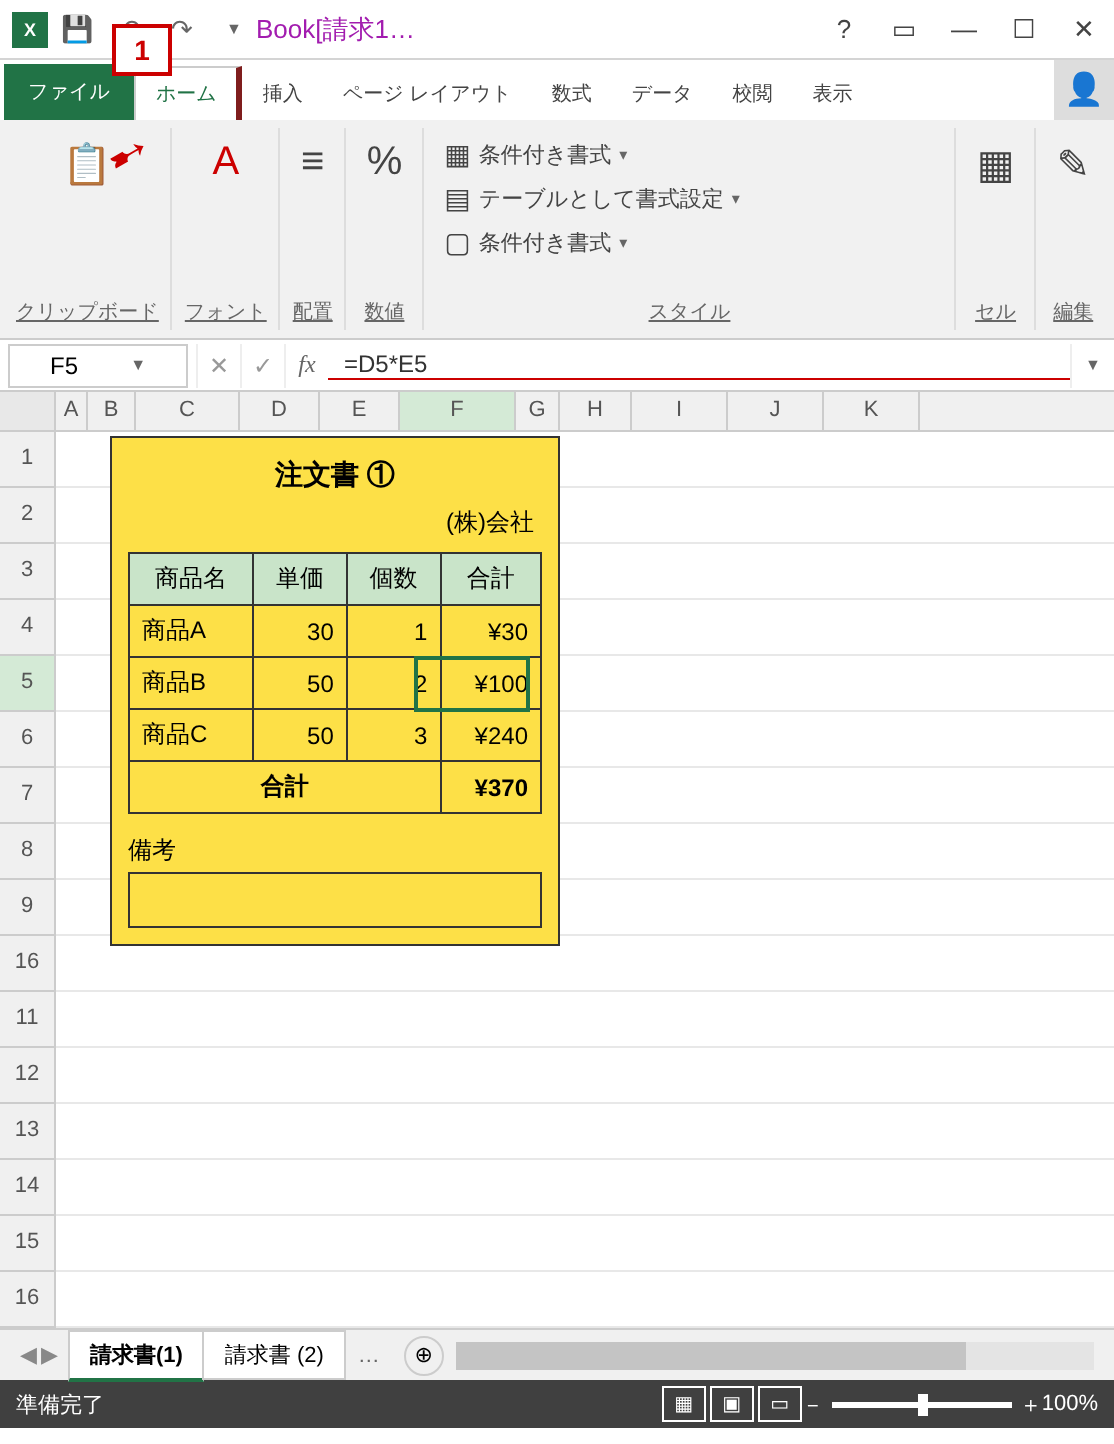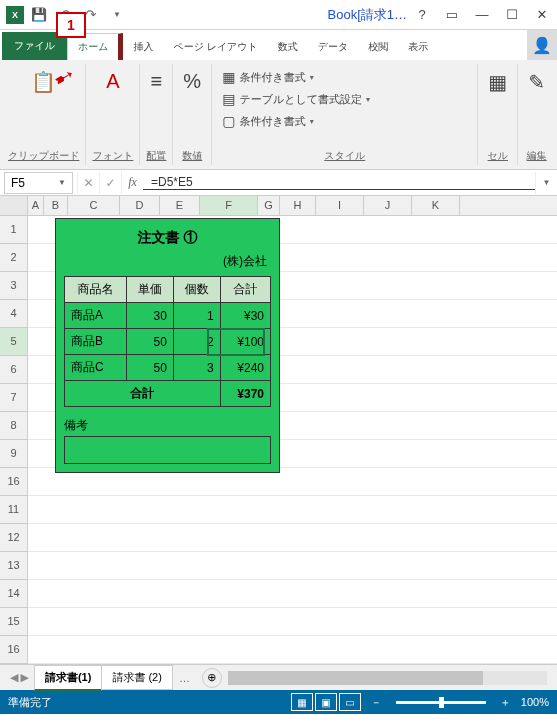--- a/index.html
+++ b/index.html
@@ -4,63 +4,63 @@
 <style>
 * { box-sizing: border-box; margin: 0; padding: 0; font-family: "Meiryo UI", "Segoe UI", sans-serif; }
 body { width: 557px; height: 722px; background: #fff; overflow: hidden; position: relative; }
 
 
 .titlebar { height: 30px; background: #fff; display: flex; align-items: center; border-bottom: 1px solid #d4d4d4; }
 .titlebar .qat { display: flex; align-items: center; gap: 4px; padding-left: 6px; }
 .excel-icon { width: 18px; height: 18px; background: #217346; color: #fff; font-size: 9px; font-weight: bold; display: flex; align-items: center; justify-content: center; }
 .qat-btn { width: 22px; height: 22px; display: flex; align-items: center; justify-content: center; color: #666; font-size: 13px; }
 .callout-box { position: absolute; left: 56px; top: 12px; width: 30px; height: 26px; border: 2px solid #c00; background: #fff; color: #c00; font-weight: bold; display: flex; align-items: center; justify-content: center; font-size: 14px; z-index: 10; }
-.titlebar .title { flex: 1; text-align: right; color: #1d4ed8; font-size: 13px; }
+.titlebar .title { flex: 1; text-align: left; color: #a21caf; font-size: 13px; }
 .titlebar .winbtns { display: flex; }
 .winbtn { width: 30px; height: 28px; display: flex; align-items: center; justify-content: center; color: #444; font-size: 13px; }
 
 
 .tabs { height: 30px; background: #fff; display: flex; align-items: flex-end; padding-left: 2px; }
 .tab { padding: 6px 10px; font-size: 10px; color: #444; cursor: pointer; }
 .tab.file { background: #217346; color: #fff; padding: 7px 12px; }
-.tab.active { border-top: 1px solid #ccc; border-left: 1px solid #ccc; border-right: 5px solid #7f1d1d; color: #217346; }
+.tab.active { border-top: 1px solid #ccc; border-left: 1px solid #ccc; border-right: 3px solid #7f1d1d; color: #217346; }
 .user-icon { margin-left: auto; width: 30px; height: 30px; background: #ddd; display: flex; align-items: center; justify-content: center; color: #888; }
 .arrow-annot { position: absolute; left: 54px; top: 63px; color: #c00; font-size: 24px; transform: rotate(-30deg); z-index: 10; pointer-events: none; }
 
 
 .ribbon { height: 110px; background: #f1f1f1; border-bottom: 1px solid #ccc; display: flex; padding: 4px 2px; }
 .rib-group { border-right: 1px solid #ddd; display: flex; flex-direction: column; align-items: center; padding: 2px 6px; }
 .rib-group .label { font-size: 10px; color: #666; margin-top: auto; text-decoration: underline; }
 .rib-btn-lg { display: flex; flex-direction: column; align-items: center; font-size: 11px; color: #444; padding: 4px; }
 .rib-btn-lg .ico { font-size: 20px; margin-bottom: 2px; }
 .rib-item { display: flex; align-items: center; font-size: 11px; color: #444; padding: 3px 4px; gap: 4px; white-space: nowrap; }
 .rib-item .ico { font-size: 14px; }
 .styles-group { flex-direction: column; align-items: flex-start; }
 
 
 .formula-bar { height: 26px; display: flex; align-items: center; border-bottom: 1px solid #ccc; background: #fff; }
-.name-box { width: 69px; height: 22px; border: 1px solid #ccc; margin: 0 4px; padding: 0 6px; font-size: 12px; display: flex; align-items: center; justify-content: space-between; }
+.name-box { width: 90px; height: 22px; border: 1px solid #ccc; margin: 0 4px; padding: 0 20px; font-size: 12px; display: flex; align-items: center; justify-content: space-between; }
 .fb-btn { width: 22px; height: 22px; display: flex; align-items: center; justify-content: center; color: #999; font-size: 12px; border-left: 1px solid #eee; }
 .fx { font-style: italic; font-family: serif; color: #666; }
 .formula-input { flex: 1; padding: 0 8px; font-size: 12px; color: #333; border-bottom: 1px solid #c00; }
 
 
 .grid-area { position: relative; height: 468px; overflow: hidden; background: #fff; }
 .col-headers { display: flex; height: 20px; background: #f0f0f0; border-bottom: 1px solid #ccc; }
 .sel-all { width: 28px; border-right: 1px solid #ccc; background: #e8e8e8; }
 .col-h { border-right: 1px solid #ccc; text-align: center; font-size: 11px; color: #555; line-height: 19px; }
 .col-h.active { background: #d4ead6; }
 .rows { position: relative; }
 .row { display: flex; height: 28px; }
 .row-h { width: 28px; border-right: 1px solid #ccc; border-bottom: 1px solid #ccc; background: #f0f0f0; text-align: center; font-size: 11px; color: #555; line-height: 27px; }
 .row-h.active { background: #d4ead6; }
 .cells { flex: 1; border-bottom: 1px solid #e8e8e8; position: relative; }
 
 
-.doc { position: absolute; left: 55px; top: 22px; width: 225px; border: 1px solid #333; background: #22c55e; padding: 8px; }
+.doc { position: absolute; left: 55px; top: 22px; width: 225px; border: 1px solid #333; background: #fde047; padding: 8px; }
 .doc-title { text-align: center; font-size: 14px; font-weight: bold; margin: 2px 0 6px; }
 .doc-company { text-align: right; font-size: 12px; margin-bottom: 6px; padding-right: 4px; }
 .doc-table { width: 100%; border-collapse: collapse; font-size: 12px; }
 .doc-table th, .doc-table td { border: 1px solid #333; padding: 4px 6px; height: 18px; }
 .doc-table th { background: #c9e4c9; font-weight: normal; }
 .doc-table th.total-h { background: #c9e4c9; }
 .doc-table td.num { text-align: right; }
 .doc-table td.center { text-align: center; }
 .doc-table tr.total td { font-weight: bold; }
 .doc-notes { margin-top: 10px; font-size: 12px; }
@@ -73,21 +73,21 @@
 .sheet-nav { display: flex; gap: 2px; color: #888; padding: 0 6px; }
 .sheet-tab { padding: 4px 10px; border: 1px solid #ccc; background: #fff; margin-left: -1px; }
 .sheet-tab.active { border-bottom: 2px solid #217346; font-weight: bold; }
 .sheet-more { padding: 0 6px; color: #666; }
 .sheet-add { width: 20px; height: 20px; border: 1px solid #ccc; border-radius: 50%; display: flex; align-items: center; justify-content: center; margin-left: 6px; }
 .hscroll { flex: 1; margin: 0 6px; }
 .hscroll-track { height: 14px; background: #e4e4e4; position: relative; }
 .hscroll-thumb { position: absolute; left: 0; width: 80%; height: 100%; background: #c4c4c4; }
 
 
-.status-bar { height: 24px; background: #0369a1; color: #fff; display: flex; align-items: center; font-size: 11px; padding: 0 8px; gap: 10px; }
+.status-bar { height: 24px; background: #404040; color: #fff; display: flex; align-items: center; font-size: 11px; padding: 0 8px; }
 .status-bar .views { margin-left: auto; display: flex; gap: 2px; }
 .view-btn { width: 22px; height: 18px; border: 1px solid #fff; display: flex; align-items: center; justify-content: center; font-size: 10px; }
 .zoom-slider { width: 90px; height: 3px; background: #fff; position: relative; margin: 0 4px; }
 .zoom-slider .mid { position: absolute; left: 50%; top: -3px; width: 1px; height: 9px; background: #fff; }
 .zoom-slider .thumb { position: absolute; left: 48%; top: -4px; width: 5px; height: 11px; background: #fff; }
 
 .dropdown-arrow { font-size: 8px; color: #666; }
 </style>
 </head>
 <body>

